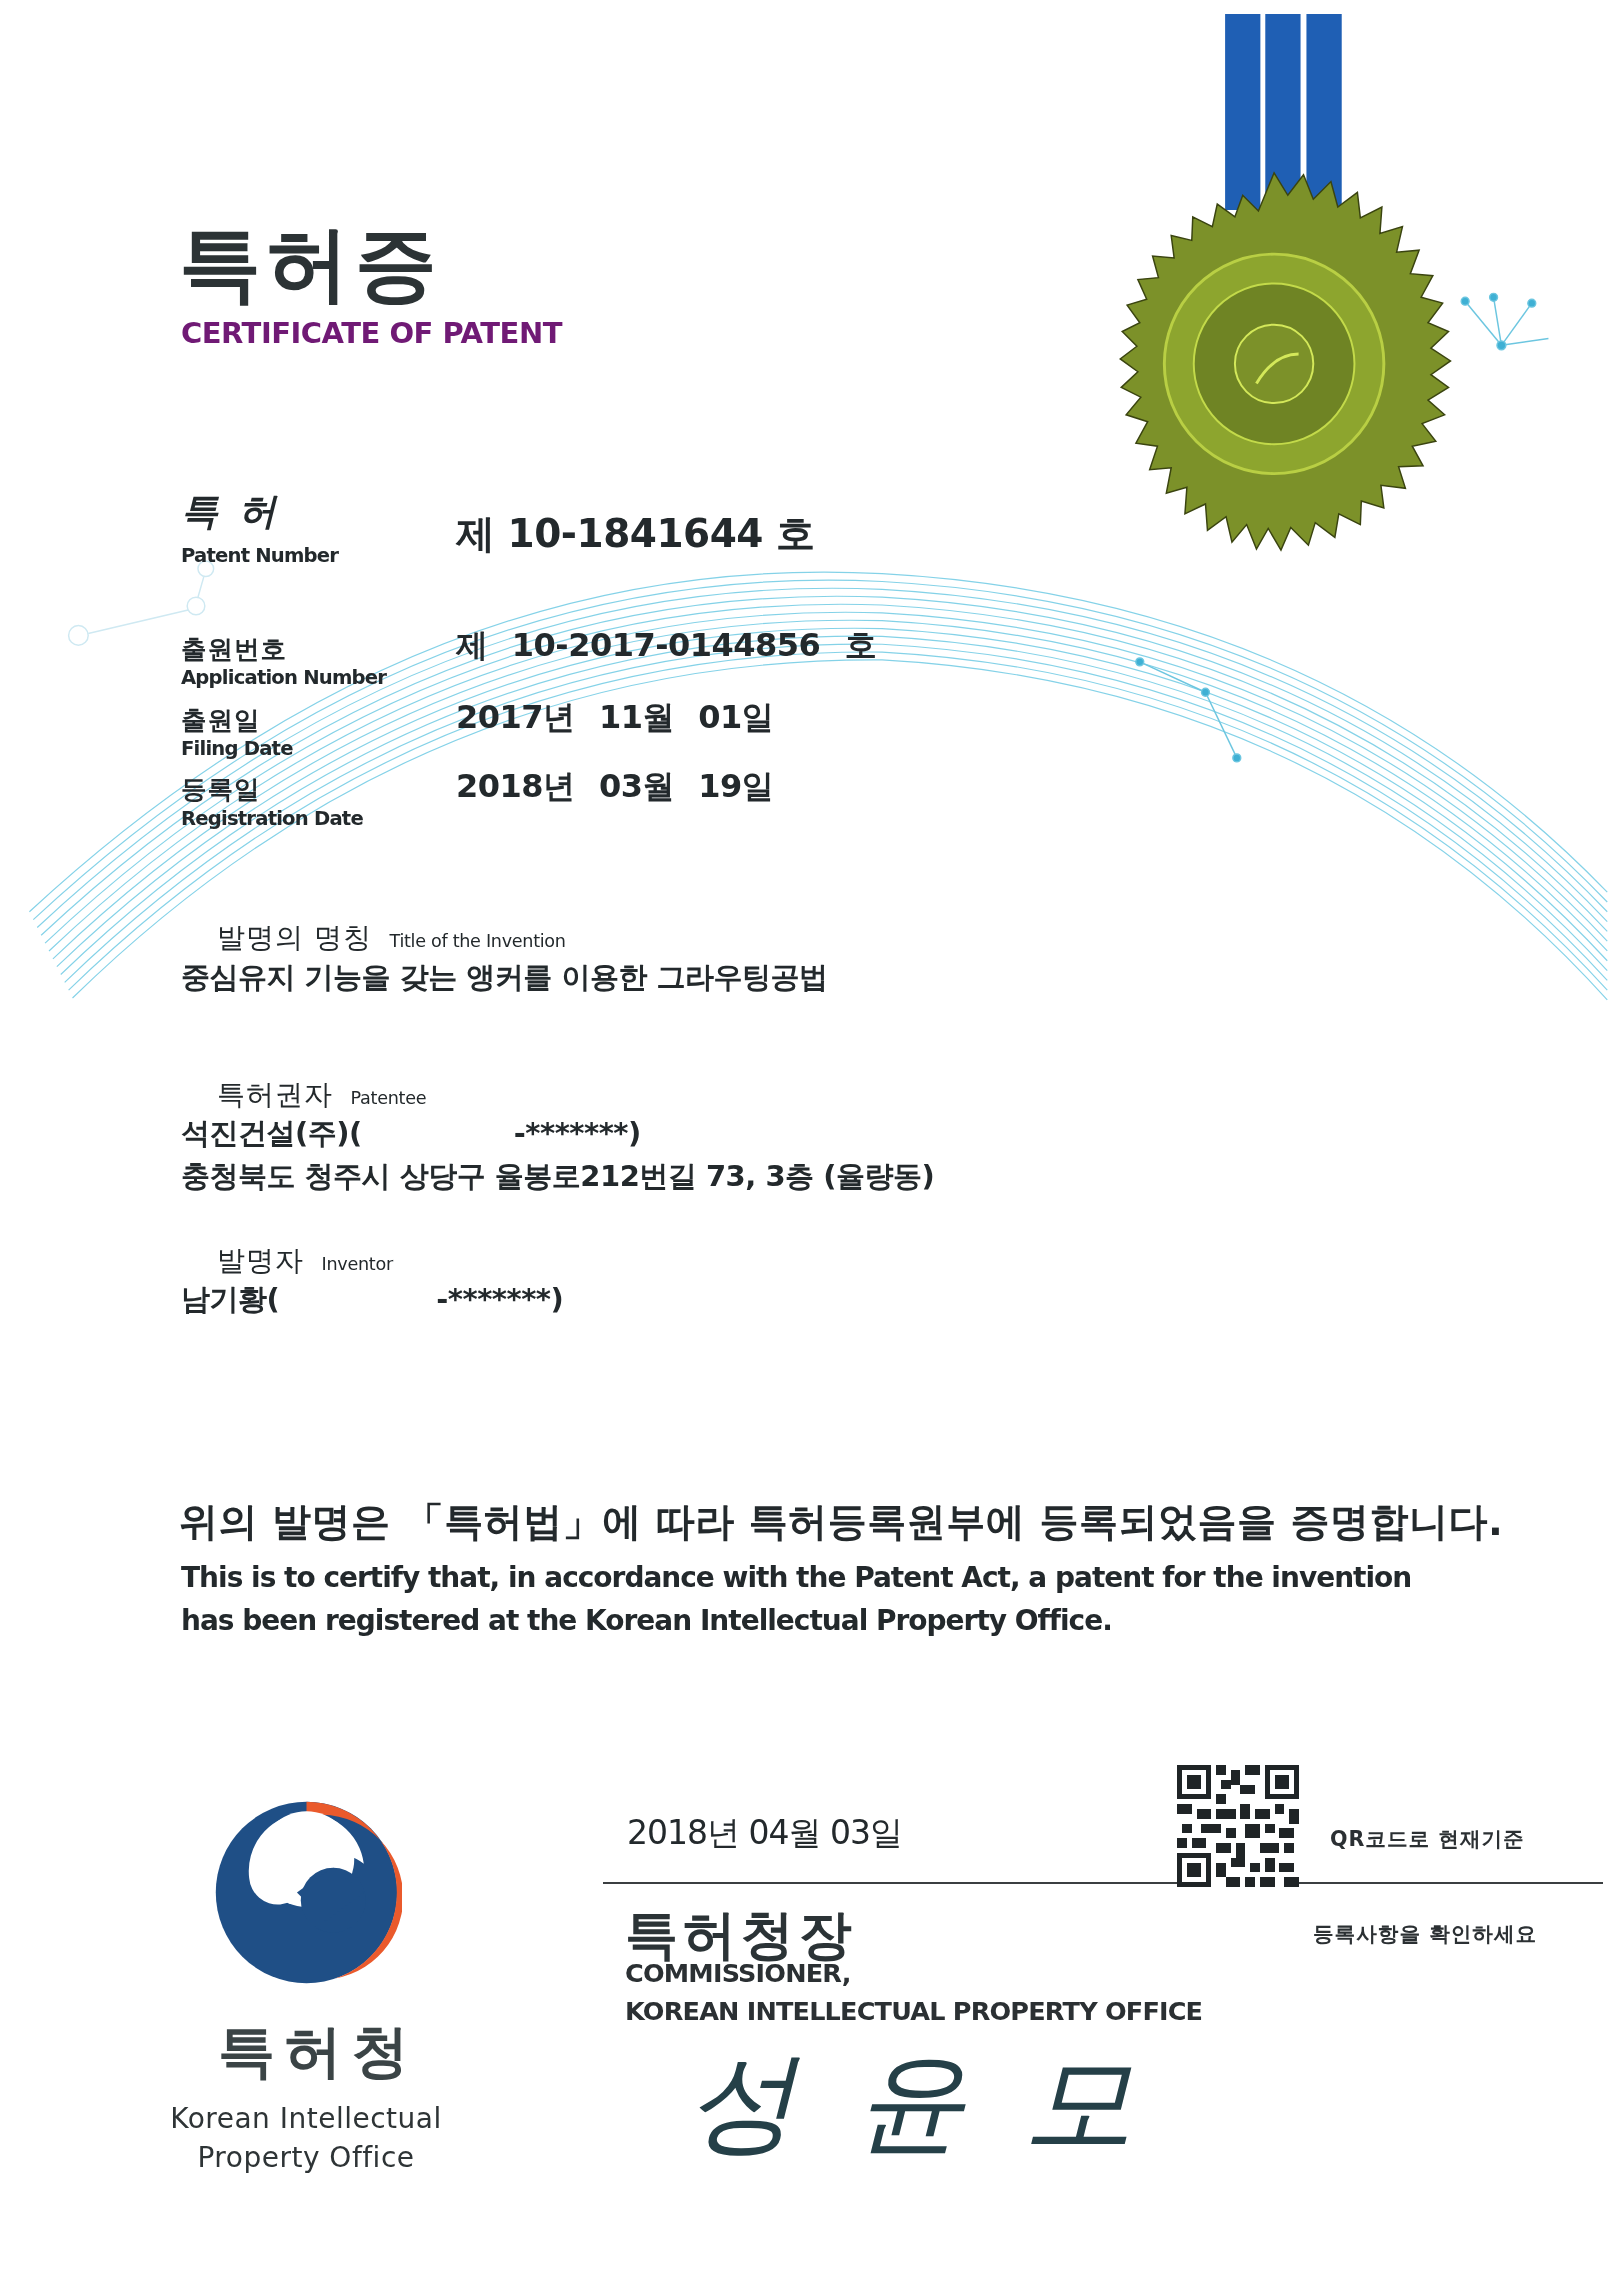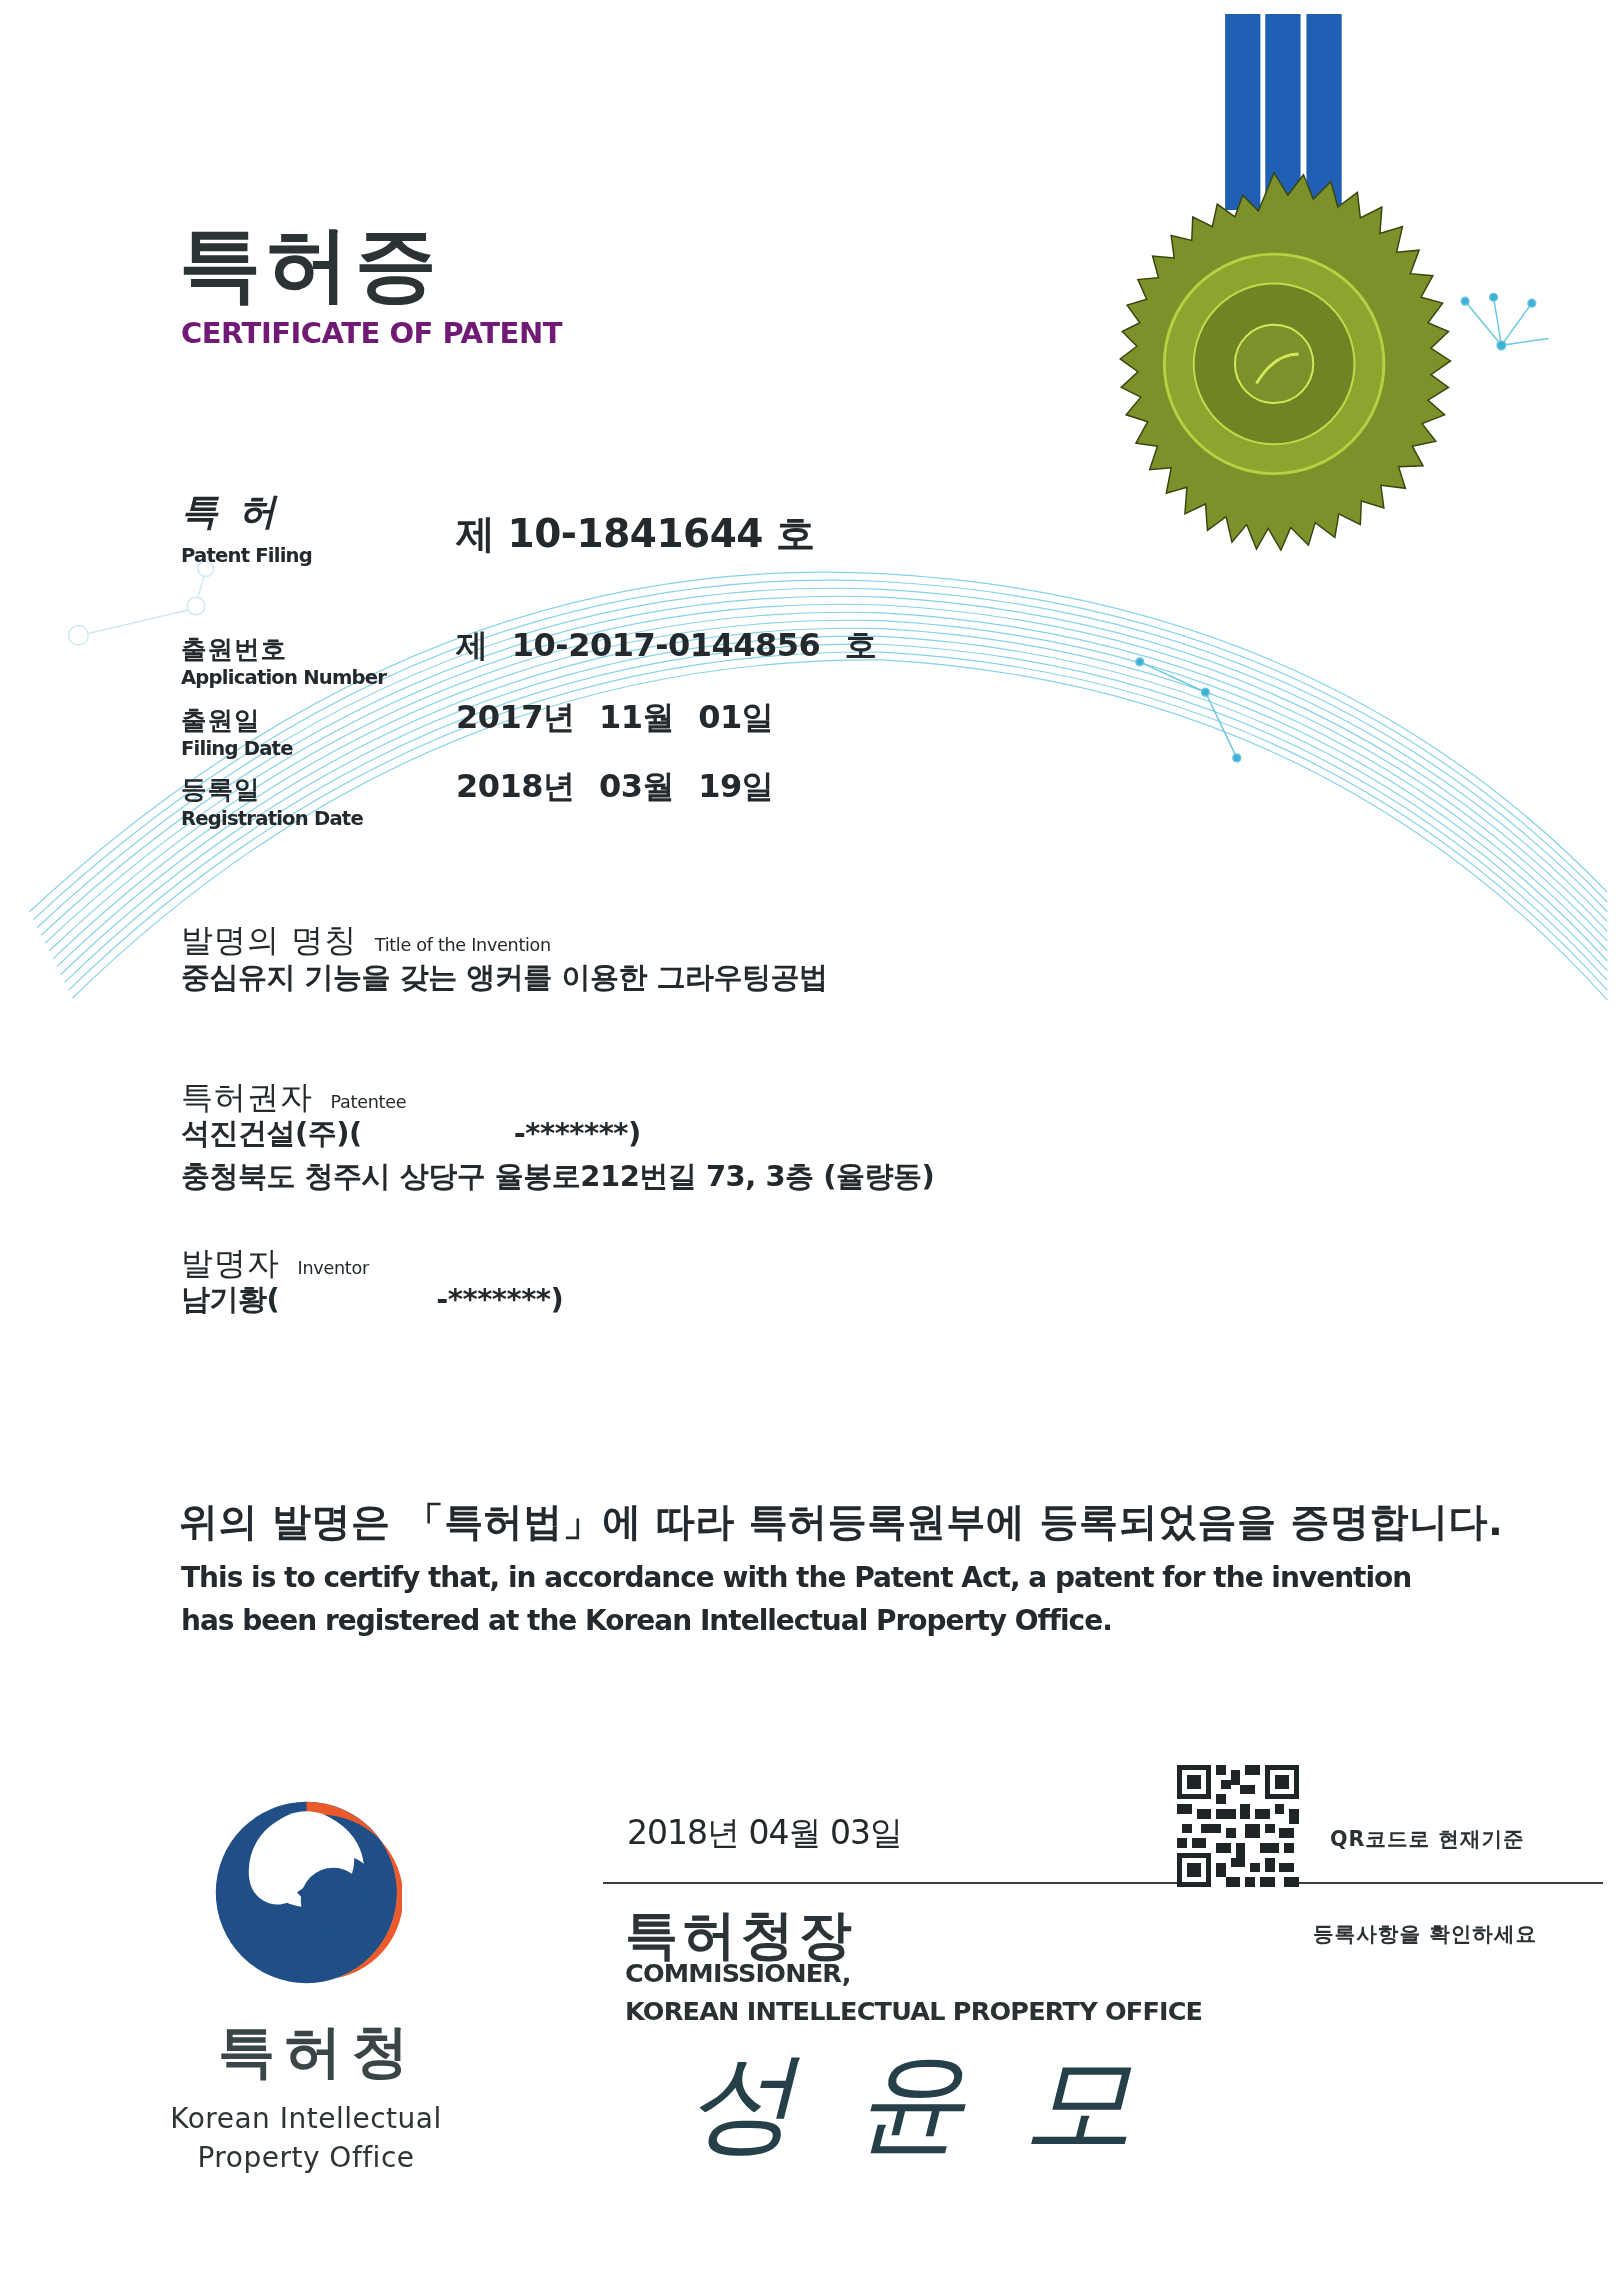--- a/index.html
+++ b/index.html
@@ -18,21 +18,21 @@
   
   .title-ko { left: 179px; top: 223px; font-size: 82px; font-weight: bold; letter-spacing: 5.9px; color: #2c3335; line-height: 1; }
   .title-en { left: 181px; top: 316px; font-size: 29px; font-weight: bold; letter-spacing: -0.5px; color: #701a75; }
 
   .lbl-ko { font-size: 37px; font-weight: bold; letter-spacing: 3.9px; line-height: 1; font-style: italic; }
   .lbl-ko-sm { font-size: 25.5px; font-weight: bold; letter-spacing: 1px; line-height: 1; }
   .lbl-en { font-size: 19.6px; font-weight: bold; letter-spacing: -0.8px; line-height: 1; }
   .val-big { font-size: 39px; font-weight: bold; letter-spacing: -0.5px; line-height: 1; margin-top: 24px; }
   .val-md { font-size: 32px; font-weight: bold; letter-spacing: -0.5px; line-height: 1; word-spacing: 13.7px; }
 
-  .sec-ko { font-size: 32px; letter-spacing: 1px; line-height: 1; }
+  .sec-ko { font-size: 28px; letter-spacing: 1px; line-height: 1; margin-left: 36px; }
   .sec-en { font-size: 17.6px; margin-left: 17.6px; letter-spacing: -0.3px; }
   .sec-val { font-size: 29px; font-weight: bold; letter-spacing: -0.5px; line-height: 1; }
 
   .cert-ko { left: 179px; top: 1495px; font-size: 39px; font-weight: bold; letter-spacing: 0.5px; }
   .cert-en { left: 181px; font-size: 28px; font-weight: bold; letter-spacing: -1px; line-height: 1; }
 
   .issue-date { left: 627px; top: 1811px; font-size: 33px; letter-spacing: -1px; }
   .rule { left: 603px; top: 1882px; width: 1000px; height: 2px; background: #3b3f41; }
   .commissioner-ko { left: 625px; top: 1900px; font-size: 53px; font-weight: bold; letter-spacing: 4.9px; color: #2b3336; }
   .commissioner-en { left: 625px; font-size: 25.5px; font-weight: bold; letter-spacing: -0.8px; color: #2b3033; }
@@ -100,21 +100,21 @@
     <circle r="82" fill="#6f8424" stroke="#c3da4a" stroke-width="2"></circle>
     <circle r="40" fill="#7c9129" stroke="#d4e85a" stroke-width="2"></circle>
     <path d="M -18 20 Q 0 -10 25 -10" stroke="#d4e85a" stroke-width="3" fill="none"></path>
   </g>
 </svg>
 
 <div class="abs title-ko">특허증</div>
 <div class="abs title-en">CERTIFICATE OF PATENT</div>
 
 <div class="abs lbl-ko dark" style="left:181px;top:493px;">특 허</div>
-<div class="abs lbl-en dark" style="left:181px;top:546px;">Patent Filing</div>
+<div class="abs lbl-en dark" style="left:181px;top:546px;">Patent Number</div>
 <div class="abs val-big dark" style="left:456px;top:490px;">제 10-1841644 호</div>
 
 <div class="abs lbl-ko-sm dark" style="left:181px;top:637px;">출원번호</div>
 <div class="abs lbl-en dark" style="left:181px;top:668px;">Application Number</div>
 <div class="abs val-md dark" style="left:456px;top:629px;">제 10-2017-0144856 호</div>
 
 <div class="abs lbl-ko-sm dark" style="left:181px;top:708px;">출원일</div>
 <div class="abs lbl-en dark" style="left:181px;top:739px;">Filing Date</div>
 <div class="abs val-md dark" style="left:456px;top:701px;">2017년 11월 01일</div>
 

